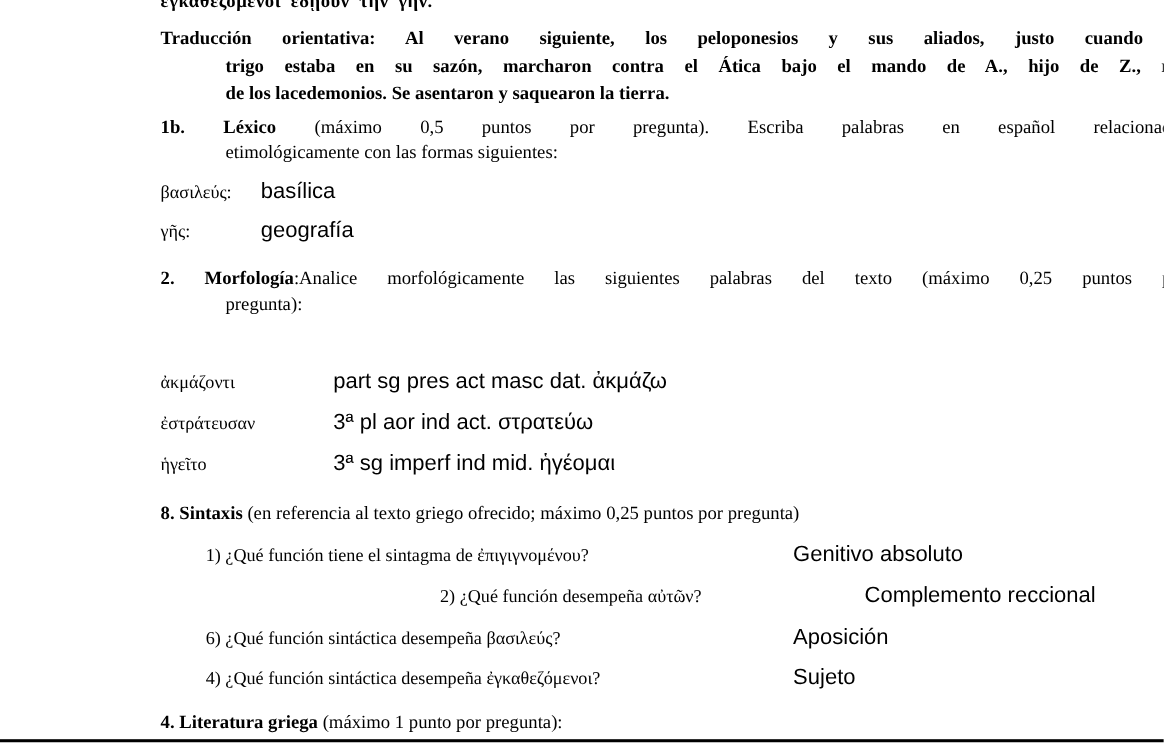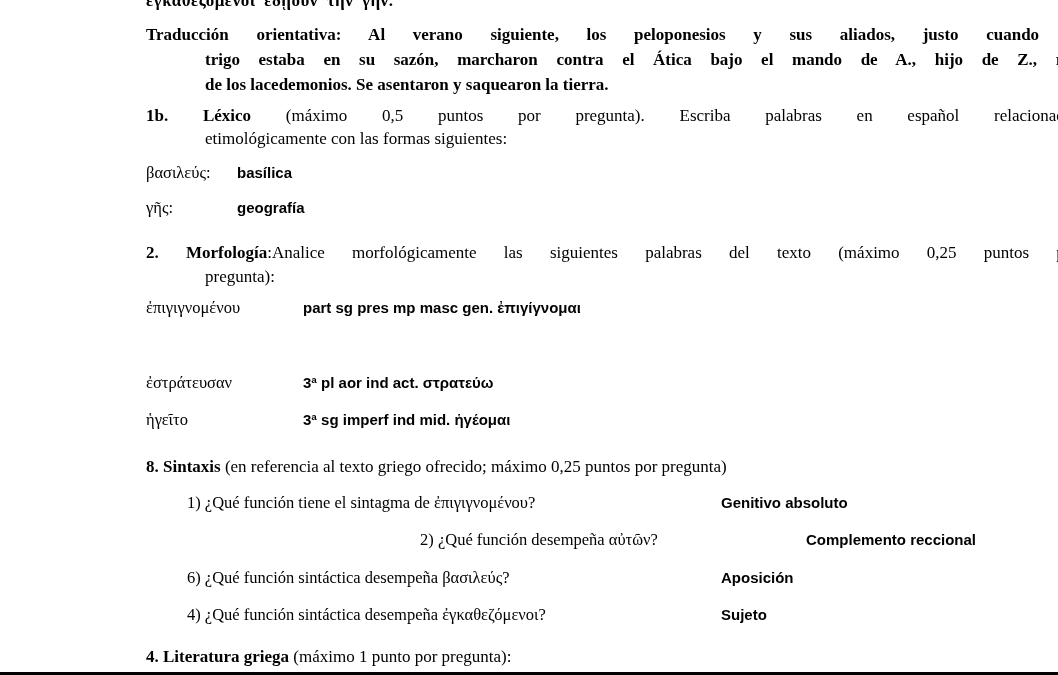--- a/index.html
+++ b/index.html
@@ -52,22 +52,22 @@
 
   
   .lex-row { font-size: 16.5px; white-space: nowrap; }
   .lex-row-1 { top: 163px; }
   .lex-row-2 { top: 198px; }
   .lex-greek { display: inline-block; min-width: 91px; }
 
   
   .ans {
     font-family: "Liberation Sans", "DejaVu Sans", sans-serif;
-    font-weight: bold;
-    font-size: 15px;
+    font-weight: normal;
+    font-size: 20px;
   }
 
   
   .morph-row { font-size: 16.5px; white-space: nowrap; }
   .morph-row-1 { top: 298px; }
   .morph-row-2 { top: 336px; }
   .morph-row-3 { top: 373px; }
   .morph-row-4 { top: 410px; }
   .morph-greek { display: inline-block; width: 157px; }
 
@@ -112,22 +112,22 @@
   </div>
   <div class="abs lex-row lex-row-2">
     <span class="lex-greek">γῆς:</span><span class="ans">geografía</span>
   </div>
 
   <div class="abs section sec-2 hang">
     <span class="line first jl"><b>2. Morfología</b><span>:Analice morfológicamente las siguientes palabras del texto (máximo 0,25 puntos por</span></span>
     <span class="line">pregunta):</span>
   </div>
 
-  <div class="abs morph-row morph-row-1">
-    <span class="morph-greek">ἐπιγιγνομένου</span><span class="ans">part sg pres mp masc gen. ἐπιγίγνομαι</span>
+  <div class="abs morph-row morph-row-2">
+    <span class="morph-greek">ἀκμάζοντι</span><span class="ans">part sg pres act masc dat. ἀκμάζω</span>
   </div>
   <div class="abs morph-row morph-row-3">
     <span class="morph-greek">ἐστράτευσαν</span><span class="ans">3ª pl aor ind act. στρατεύω</span>
   </div>
   <div class="abs morph-row morph-row-4">
     <span class="morph-greek">ἡγεῖτο</span><span class="ans">3ª sg imperf ind mid. ἡγέομαι</span>
   </div>
 
   <div class="abs section sec-3"><b>8. Sintaxis</b><span> (en referencia al texto griego ofrecido; máximo 0,25 puntos por pregunta)</span></div>
 

